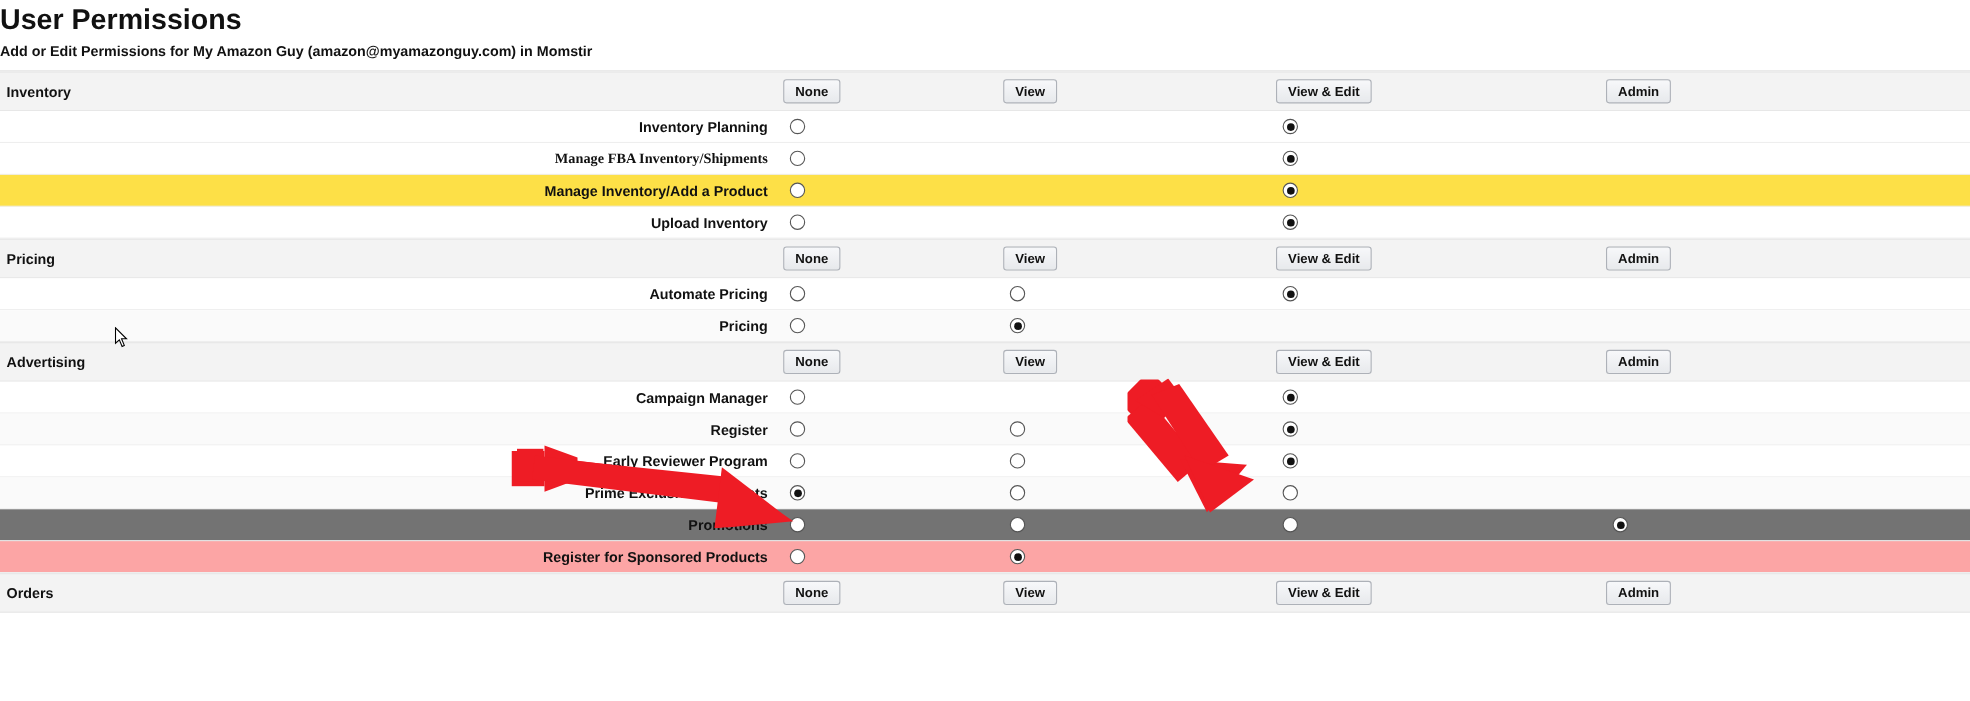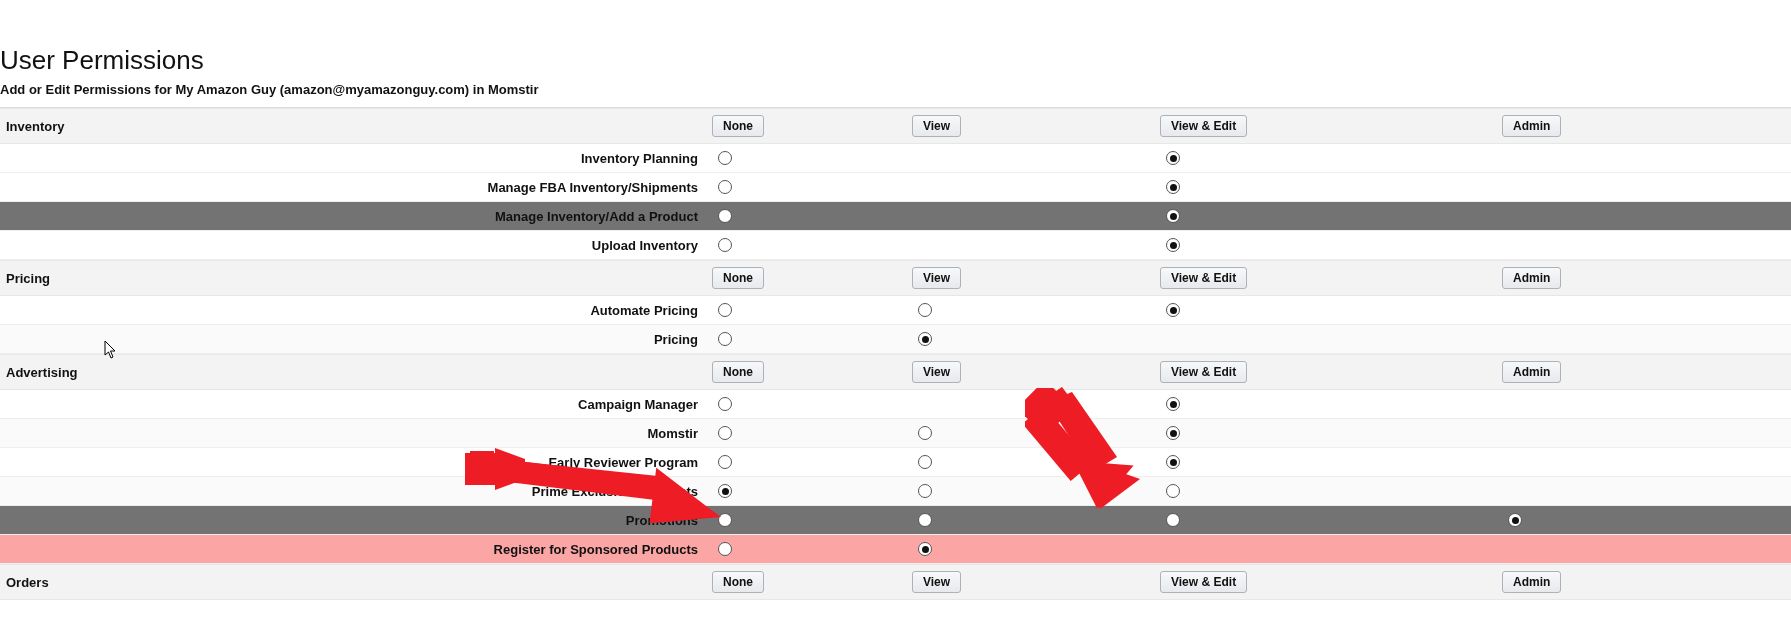--- a/index.html
+++ b/index.html
@@ -5,24 +5,23 @@
     * { box-sizing: border-box; margin: 0; padding: 0; }
     body {
       font-family: "Amazon Ember", Arial, sans-serif;
       font-size: 13px;
       color: #111;
       background: #fff;
       width: 1791px;
     }
     .page-title {
       font-size: 26px;
-      font-weight: 400;
+      font-weight: 700;
       padding: 2px 0 2px 0;
       margin-left: 0;
-      margin-top: 43px;
     }
     .page-subtitle {
       font-size: 13px;
       font-weight: 700;
       padding: 4px 0 10px 0;
       border-bottom: 1px solid #ddd;
     }
     .section-header {
       display: flex;
       align-items: center;
@@ -39,21 +38,21 @@
       flex: 0 0 712px;
     }
     .col {
       display: flex;
       justify-content: flex-start;
       align-items: center;
     }
     .col-none { width: 200px; flex: 0 0 200px; align-items: flex-end; }
     .col-view { width: 200px; flex: 0 0 200px; }
     .col-viewedit { width: 300px; flex: 0 0 300px; margin-left: 48px; }
-    .col-admin { flex: 1; margin-left: 42px; }
+    .col-admin { flex: 1; }
     .hdr-btn {
       border: 1px solid #adb1b8;
       border-radius: 3px;
       background: linear-gradient(#f7f8fa,#e7e9ec);
       padding: 3px 10px;
       font-size: 12px;
       font-weight: 700;
       color: #111;
       cursor: pointer;
     }
@@ -137,38 +136,38 @@
         </div>
         <div class="radio-cell col col-viewedit">
           <div class="radio-outer">
             <div class="radio-dot"></div>
           </div>
         </div>
         <div class="radio-cell col col-admin">
           <div class="radio-outer empty-hidden"></div>
         </div>
       </div>
-      <div class="perm-row" style="background: rgb(255, 255, 255);">
+      <div class="perm-row" style="background: rgb(255, 255, 255); font-family: Liberation Serif, serif;">
         <div class="perm-label">Manage FBA Inventory/Shipments</div>
         <div class="radio-cell col col-none">
           <div class="radio-outer"></div>
         </div>
         <div class="radio-cell col col-view">
           <div class="radio-outer empty-hidden"></div>
         </div>
         <div class="radio-cell col col-viewedit">
           <div class="radio-outer">
             <div class="radio-dot"></div>
           </div>
         </div>
         <div class="radio-cell col col-admin">
           <div class="radio-outer empty-hidden"></div>
         </div>
       </div>
-      <div class="perm-row" style="background: #737373;">
+      <div class="perm-row" style="background: #fde047;">
         <div class="perm-label">Manage Inventory/Add a Product</div>
         <div class="radio-cell col col-none">
           <div class="radio-outer"></div>
         </div>
         <div class="radio-cell col col-view">
           <div class="radio-outer empty-hidden"></div>
         </div>
         <div class="radio-cell col col-viewedit">
           <div class="radio-outer">
             <div class="radio-dot"></div>
@@ -270,21 +269,21 @@
         <div class="radio-cell col col-viewedit">
           <div class="radio-outer">
             <div class="radio-dot"></div>
           </div>
         </div>
         <div class="radio-cell col col-admin">
           <div class="radio-outer empty-hidden"></div>
         </div>
       </div>
       <div class="perm-row" style="background: rgb(250, 250, 250);">
-        <div class="perm-label">Momstir</div>
+        <div class="perm-label">Register</div>
         <div class="radio-cell col col-none">
           <div class="radio-outer"></div>
         </div>
         <div class="radio-cell col col-view">
           <div class="radio-outer"></div>
         </div>
         <div class="radio-cell col col-viewedit">
           <div class="radio-outer">
             <div class="radio-dot"></div>
           </div>

